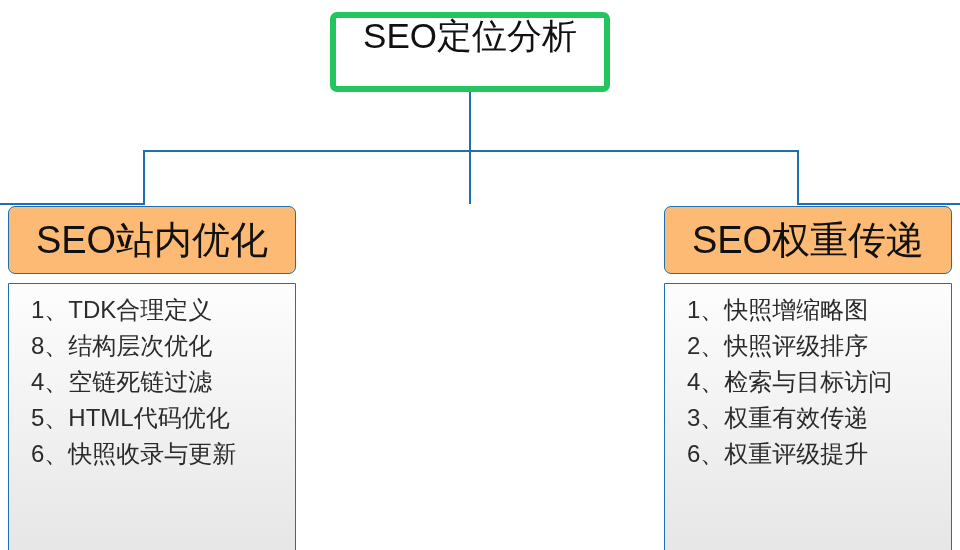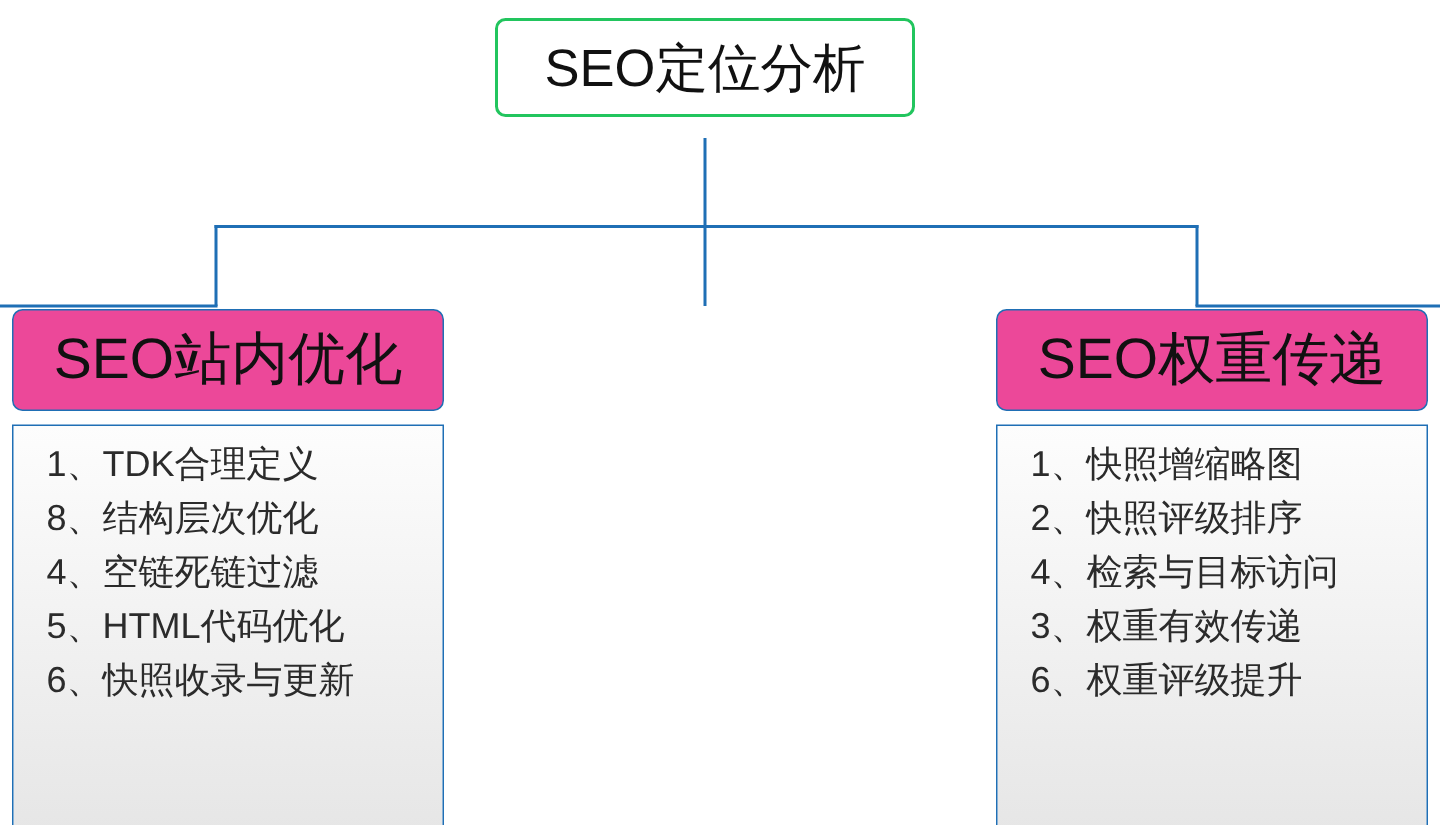--- a/index.html
+++ b/index.html
@@ -20,27 +20,27 @@
     width: 960px;
     height: 550px;
   }
 
   
   .root-node {
     position: absolute;
     left: 330px;
     top: 12px;
     width: 280px;
-    height: 66px;
+    height: 80px;
     box-sizing: border-box;
-    border: 2px solid #22c55e;
+    border: 6px solid #22c55e;
     border-radius: 7px;
     background: #ffffff;
     display: flex;
-    align-items: center;
+    align-items: flex-start;
     justify-content: center;
   }
   .root-node .node-title {
     font-size: 35px;
     color: #111111;
     letter-spacing: 0px;
     line-height: 1;
     white-space: nowrap;
   }
 
@@ -101,21 +101,21 @@
   .col-1 { left: 8px; }
   .col-2 { left: 331px; }
   .col-3 { left: 664px; }
 
   .col-header {
     box-sizing: border-box;
     width: 100%;
     height: 68px;
     border: 1px solid #1f6fb5;
     border-radius: 7px;
-    background: #ec4899;
+    background: #fdba74;
     display: flex;
     align-items: center;
     justify-content: center;
   }
   .col-header .col-title {
     font-size: 38px;
     color: #111111;
     line-height: 1;
     white-space: nowrap;
   }

